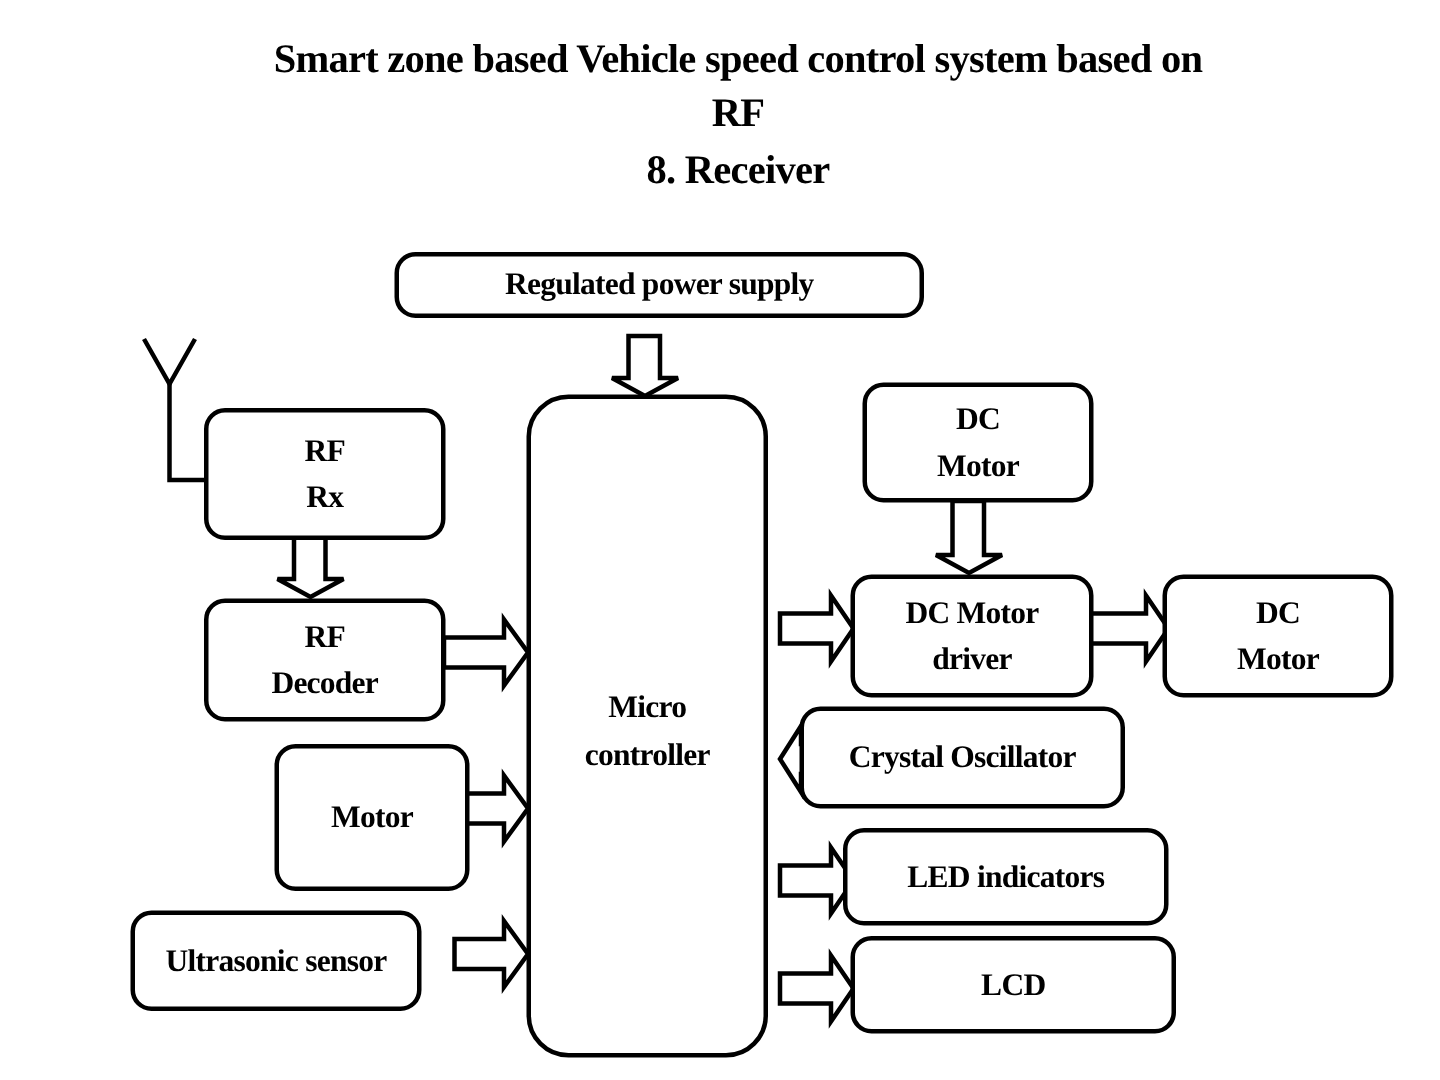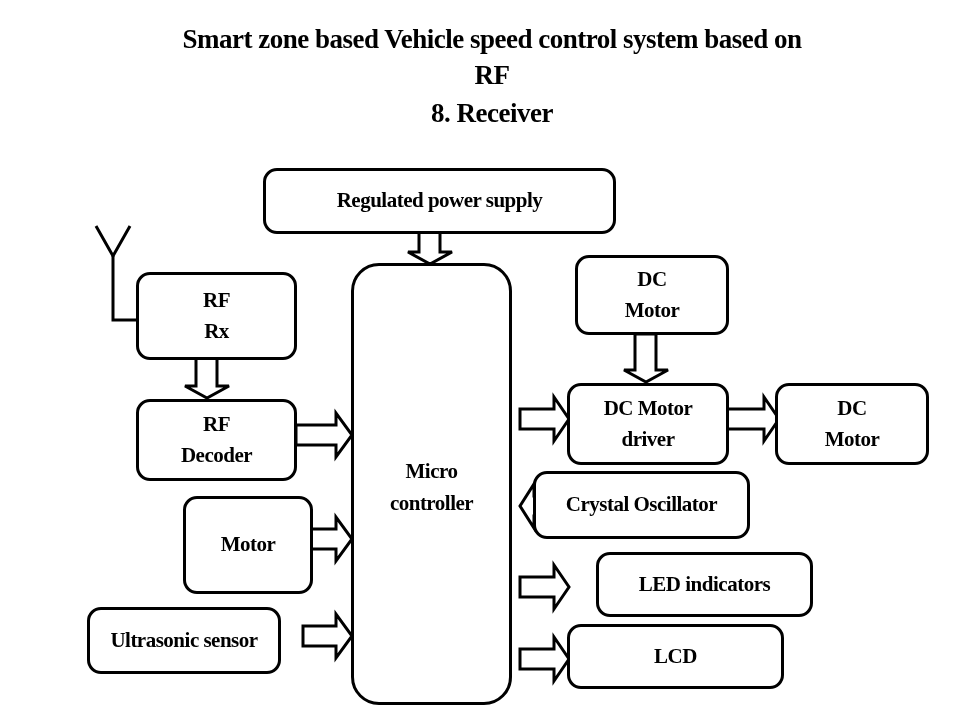--- a/index.html
+++ b/index.html
@@ -44,21 +44,21 @@
     <polygon points="727,409 764,409 764,397 779,419 764,441 764,429 727,429"></polygon>
 
     <polygon points="569,496 534,496 534,484 520,506 534,528 534,516 569,516"></polygon>
 
     <polygon points="520,577 554,577 554,565 569,587 554,609 554,597 520,597"></polygon>
 
     <polygon points="520,649 554,649 554,637 569,659 554,681 554,669 520,669"></polygon>
   </g>
 </svg>
 
-<div class="blk" style="left:263px;top:168px;width:353px;height:66px">
+<div class="blk" style="left:263px;top:168px;width:353px;height:44px">
     <span>Regulated power supply</span>
   </div>
 <div class="blk" style="left:136px;top:272px;width:161px;height:88px">
     <span>RF
 Rx</span>
   </div>
 <div class="blk" style="left:136px;top:399px;width:161px;height:82px">
     <span>RF
 Decoder</span>
   </div>
@@ -80,18 +80,18 @@
     <span>DC Motor
 driver</span>
   </div>
 <div class="blk" style="left:775px;top:383px;width:154px;height:82px">
     <span>DC
 Motor</span>
   </div>
 <div class="blk" style="left:533px;top:471px;width:217px;height:68px">
     <span>Crystal Oscillator</span>
   </div>
-<div class="blk" style="left:596px;top:552px;width:217px;height:65px">
+<div class="blk" style="left:562px;top:552px;width:217px;height:65px">
     <span>LED indicators</span>
   </div>
 <div class="blk" style="left:567px;top:624px;width:217px;height:65px">
     <span>LCD</span>
   </div>
 
 </body></html>

